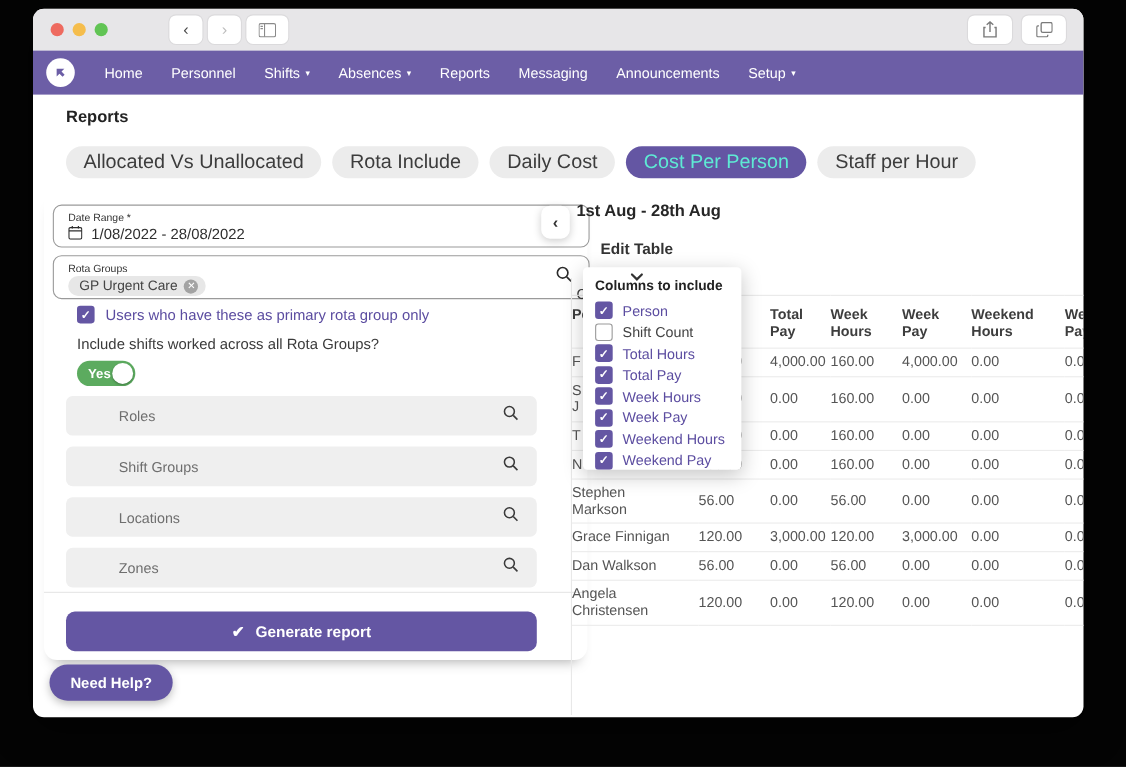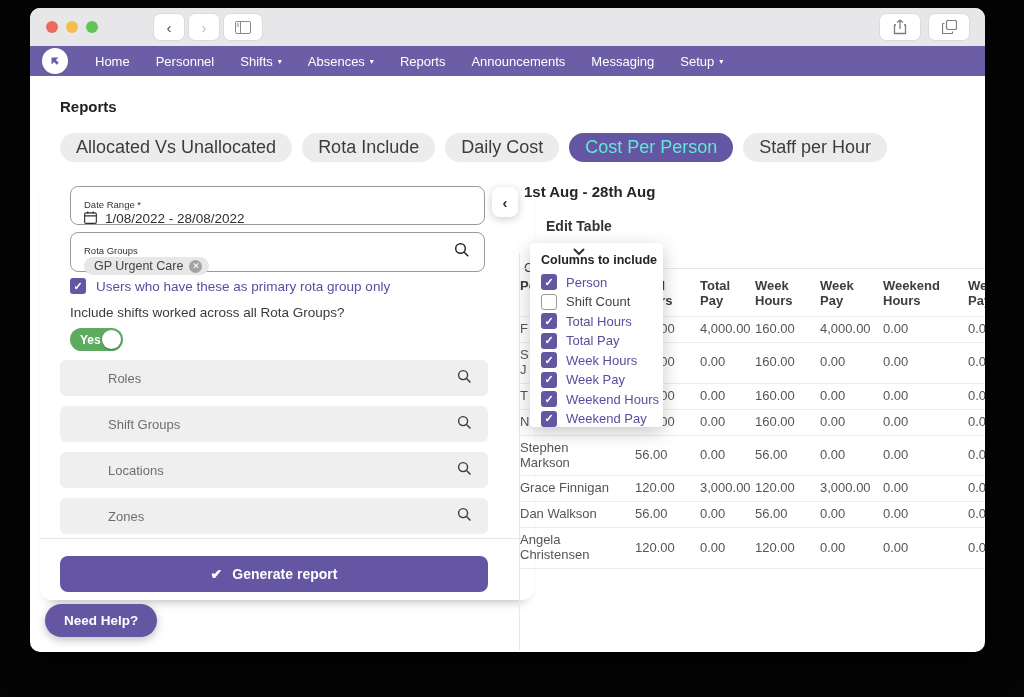--- a/index.html
+++ b/index.html
@@ -16,36 +16,36 @@
             align-items:center; justify-content:center; color:#4a4a4a; font-size:15px;
             box-shadow:0 0 0 1px rgba(0,0,0,.05); }
   .tb-btn.disabled { color:#bdbdbd; }
   .tb-btn.wide { width:38px; margin-left:12px; }
   .tb-btn + .tb-btn { margin-left:5px; }
   .tb-spacer { flex:1; }
   .tb-right { display:flex; gap:9px; }
   .tb-right .tb-btn { width:40px; margin:0; }
   .tb-btn svg { display:block; }
   
-  .navbar { height:30px; display:flex; align-items:center; padding:12px 12px; }
+  .navbar { height:40px; display:flex; align-items:center; padding:12px 12px; }
   .logo { width:26px; height:26px; border-radius:50%; background:#fff; margin-right:14px;
           display:flex; align-items:center; justify-content:center; flex:0 0 auto; }
   .nav-item { color:#fff; font-size:13px; padding:0 13px; height:35px; display:flex;
               align-items:center; gap:5px; cursor:pointer; }
   .nav-caret { display:none; font-size:8px; margin-top:1px; }
   .nav-item.has-caret .nav-caret { display:inline; }
   
   .page-title { position:absolute; left:30px; top:90px; font-size:15px; font-weight:bold; color:#222; }
   .tabs { position:absolute; left:30px; top:125px; display:flex; gap:10px; }
   .tab { background:#ececec; color:#3c3c3c; font-size:18px; padding:4px 16px; border-radius:15px;
          white-space:nowrap; cursor:pointer; }
   .tab.active { color:#5eead4; }
   
-  .fbox { position:absolute; left:40px; width:415px; border:1px solid #9a9a9a; border-radius:8px;
-          background:#fff; padding:12px 12px 5px 13px; }
+  .fbox { position:absolute; left:18px; width:488px; border:1px solid #9a9a9a; border-radius:8px;
+          background:#fff; padding:6px 12px 5px 13px; }
   .fbox .flabel { font-size:9.5px; color:#333; }
   .fbox .fvalue { display:flex; align-items:flex-start; gap:8px; font-size:13.5px; color:#2e2e2e; margin-top:1px; }
   .tag { background:#e7e7e7; border-radius:11px; font-size:12.5px; color:#444; padding:2px 7px 2px 10px;
          display:inline-flex; align-items:center; gap:6px; }
   .tag .x { width:13px; height:13px; border-radius:50%; background:#a3a3a3; color:#fff; font-size:9px;
             display:flex; align-items:center; justify-content:center; }
   .search-ic { position:absolute; right:14px; top:50%; transform:translateY(-50%); }
   .chk-row { position:absolute; left:40px; top:270px; display:flex; align-items:center; gap:10px; cursor:pointer; }
   .cbox { width:16px; height:16px; border-radius:3px; display:flex; align-items:center;
           justify-content:center; color:#fff; font-size:11px; font-weight:bold; }
@@ -81,21 +81,21 @@
   .caption-frag { position:absolute; left:494px; top:252px; font-size:13px; color:#3a3a3a; z-index:1; }
   table.report { position:absolute; left:490px; top:260px; width:533px; border-collapse:collapse;
                  table-layout:fixed; border-top:1px solid #e8e8e8; z-index:1; }
   table.report th { text-align:left; font-size:13px; color:#3d3d3d; font-weight:bold; line-height:1.15;
                     padding:10px 4px 7px 0; vertical-align:top; }
   table.report td { font-size:13px; color:#555; padding:5px 4px 5px 0; border-top:1px solid #ececec;
                     line-height:1.15; white-space:nowrap; }
   table.report td.name-cell { white-space:pre-line; }
   table.report tr:last-child td { border-bottom:1px solid #ececec; }
   
-  .popup { position:absolute; left:500px; top:235px; width:133px; height:184px; background:#fff;
+  .popup { position:absolute; left:500px; top:235px; width:144px; height:184px; background:#fff;
            border-radius:4px; box-shadow:0 5px 18px rgba(0,0,0,.22); padding:10px 0 8px 11px;
            overflow:hidden; z-index:5; }
   .popup-title { font-size:12.5px; font-weight:bold; color:#222; margin-bottom:7px; }
   .menu-item { display:flex; align-items:center; gap:9px; margin-bottom:3.5px; cursor:pointer; }
   .menu-item .mlabel { font-size:13px; color:#444; }
 </style>
 </head>
 <body>
 
 <div class="window">
@@ -160,26 +160,26 @@
           <span>Absences</span>
           <span class="nav-caret">▾</span>
         </span>
 
         <span class="nav-item">
           <span>Reports</span>
 
         </span>
 
         <span class="nav-item">
+          <span>Messaging</span>
+
+        </span>
+
+        <span class="nav-item">
           <span>Announcements</span>
-
-        </span>
-
-        <span class="nav-item">
-          <span>Messaging</span>
 
         </span>
 
         <span class="nav-item has-caret">
           <span>Setup</span>
           <span class="nav-caret">▾</span>
         </span>
       </span>
   </div>
 

